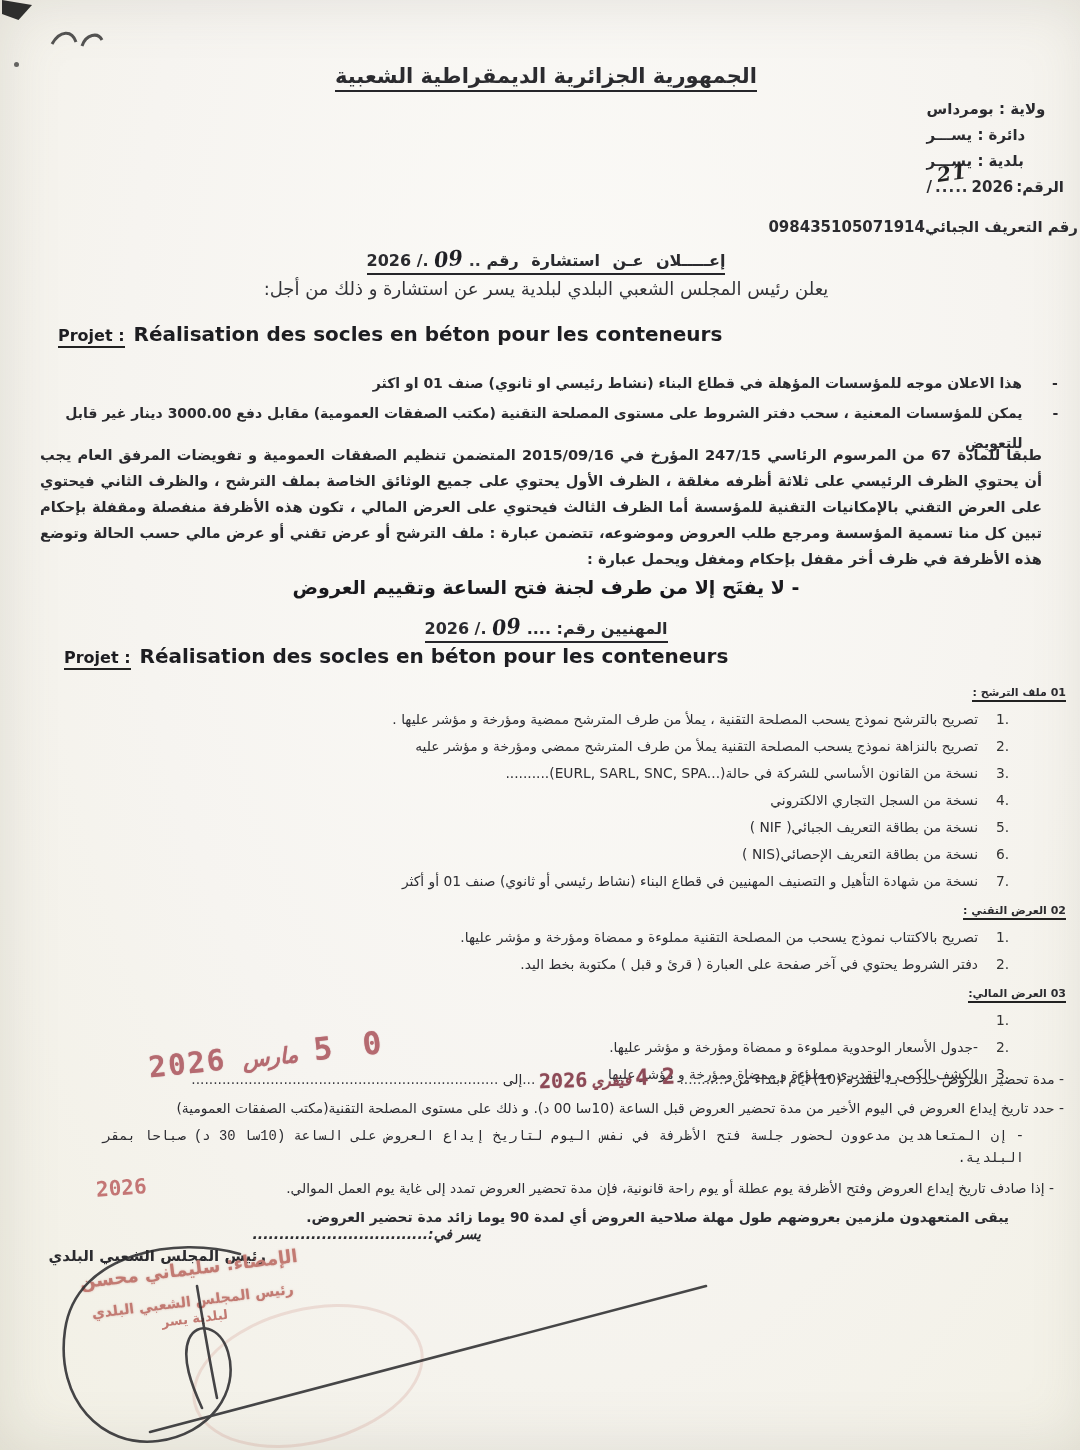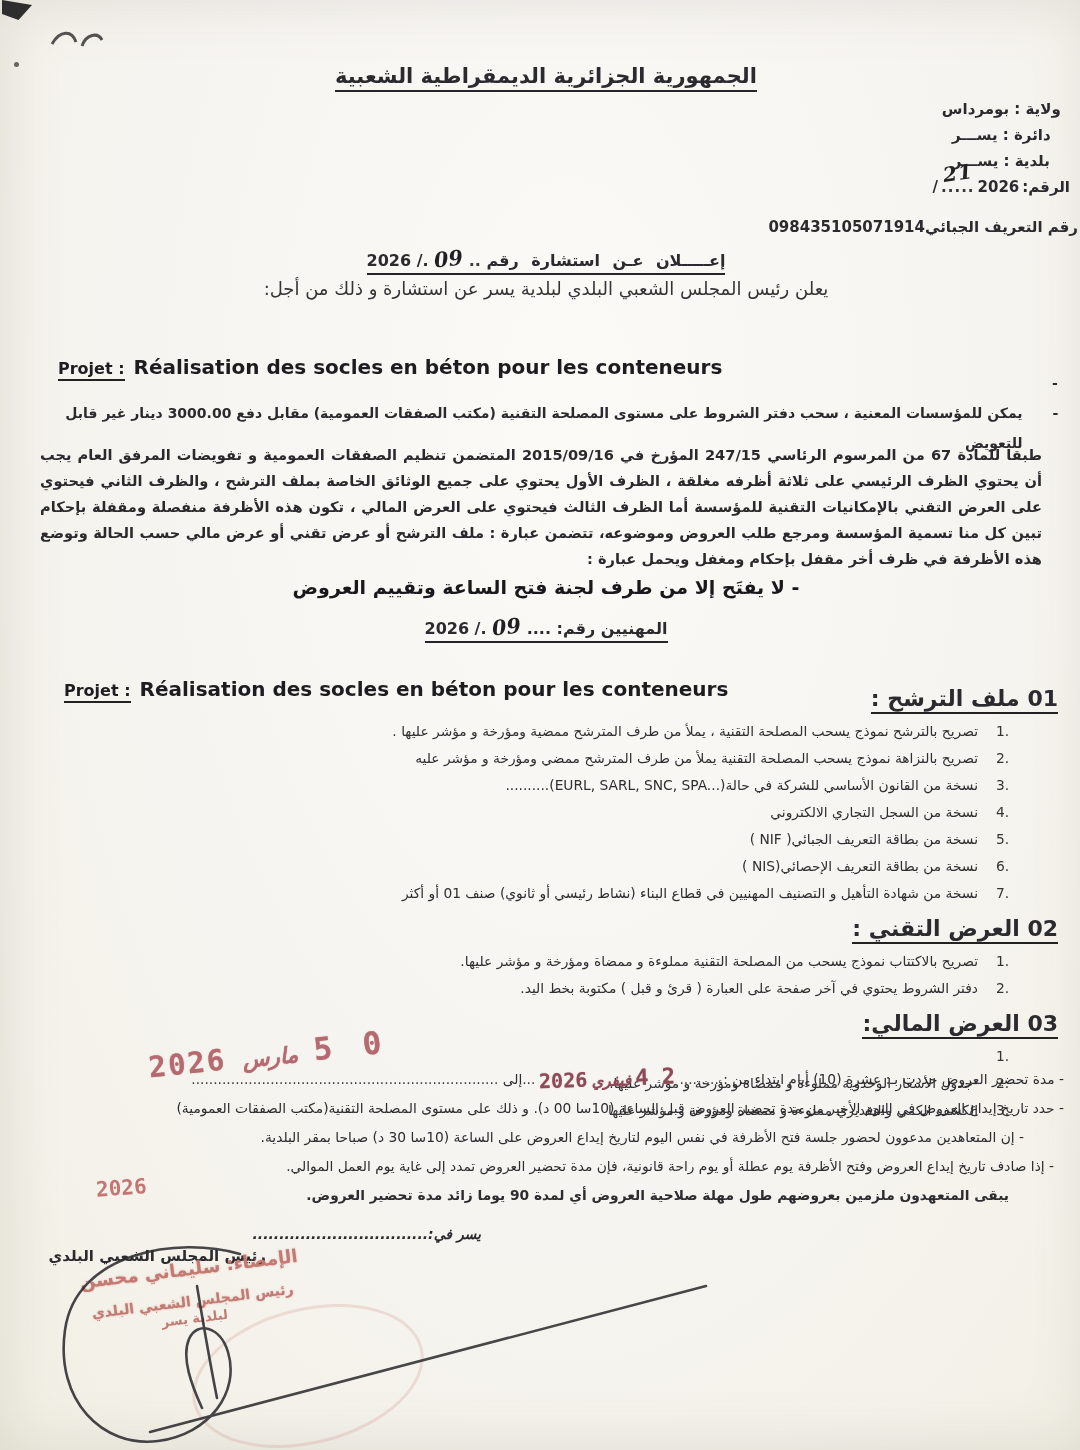--- a/index.html
+++ b/index.html
@@ -14,64 +14,64 @@
   .abs{position:absolute;}
   .rtl{direction:rtl;unicode-bidi:isolate;}
   .ltr{direction:ltr;unicode-bidi:isolate;}
   .b{font-weight:bold;}
   .center{left:0;right:0;text-align:center;}
   .ul{border-bottom:2px solid #26262a;padding-bottom:2px;}
   .fit{width:fit-content;margin:0 auto;}
 
   
   .republic{top:64px;font-size:21px;letter-spacing:.5px;}
-  .meta{top:96px;right:22px;text-align:center;font-size:15px;line-height:26px;}
+  .meta{top:96px;right:28px;text-align:left;font-size:15px;line-height:26px;}
   .ref-line{display:flex;direction:rtl;gap:3px;align-items:flex-end;justify-content:flex-start;}
   .ref-dots{position:relative;letter-spacing:1px;color:#35353a;}
   .ref-hw{position:absolute;top:-14px;right:2px;font-size:20px;font-family:"DejaVu Serif",serif;font-style:italic;transform:rotate(-8deg);color:#222;}
   .tax{top:218px;right:14px;font-size:15px;}
   .tax .v{letter-spacing:.5px;}
 
   
   .ann-title{top:246px;font-size:16px;}
   .ann-title .lbl{word-spacing:7px;}
   .hw{font-family:"DejaVu Serif",serif;font-style:italic;font-weight:bold;display:inline-block;transform:rotate(-6deg);font-size:1.3em;color:#1f1f24;}
   .ann-intro{top:278px;font-size:18px;color:#333338;}
 
   
-  .projet{left:58px;font-size:20px;color:#1d1d21;margin-top:33px;}
+  .projet{left:58px;font-size:20px;color:#1d1d21;}
   .projet .plabel{font-size:16px;border-bottom:2px solid #222;padding-bottom:1px;margin-right:2px;}
   .projet1{top:322px;}
   .projet2{top:644px;left:64px;}
 
   
   .notes{top:368px;right:30px;width:1012px;font-size:14px;line-height:30px;}
   .note{display:flex;direction:rtl;gap:26px;}
   .note .dash{width:14px;text-align:center;}
 
   
   .legal{top:442px;left:40px;width:1002px;font-size:14.6px;line-height:26px;text-align:justify;color:#2a2a2e;}
 
   
   .open-notice{top:576px;font-size:19px;color:#19191d;}
   .consult{top:614px;font-size:16px;}
 
   
   .sections{top:686px;right:26px;width:1026px;text-align:right;font-size:13.8px;}
-  .sec-h{font-size:22px;font-weight:bold;width:fit-content;margin-right:8px;margin-left:auto;border-bottom:2px solid #222;padding-bottom:1px;margin-bottom:7px;direction:rtl;}
+  .sec-h{font-size:11px;font-weight:bold;width:fit-content;margin-right:0;margin-left:auto;border-bottom:2px solid #222;padding-bottom:1px;margin-bottom:7px;direction:rtl;}
   .sec-h.h2x{margin-top:12px;}
   .list{padding-right:46px;}
   .li{display:flex;direction:rtl;gap:18px;line-height:21px;margin-bottom:6px;color:#2e2e33;}
   .li .n{direction:ltr;min-width:24px;text-align:left;color:#333;}
 
   
   .conds{top:1066px;left:30px;right:28px;font-size:13.8px;line-height:22px;text-align:right;color:#2c2c31;}
   .nowrap{white-space:nowrap;overflow:hidden;}
   .dots{letter-spacing:1px;color:#3a3a40;}
-  .mr40{margin-right:40px;}
+  .mr40{margin-right:40px;font-family:Liberation Mono, monospace;}
   .mr10{margin-right:10px;}
   .mr55{margin-right:55px;}
   .mb6{margin-bottom:7px;}
 
   
   .date-stamp{left:148px;top:1036px;transform:rotate(-6deg);color:#b56a70;z-index:5;text-shadow:0 0 1px rgba(181,106,112,.75);direction:rtl;display:flex;gap:16px;align-items:baseline;}
   .date-stamp .d{font-family:"DejaVu Sans Mono",monospace;font-size:31px;font-weight:bold;letter-spacing:6px;}
   .date-stamp .m{font-size:22px;font-style:italic;font-weight:bold;}
   .date-stamp .y{font-family:"DejaVu Sans Mono",monospace;font-size:29px;font-weight:bold;letter-spacing:2px;}
 
@@ -139,20 +139,21 @@
   <div class="abs center ann-intro rtl">يعلن رئيس المجلس الشعبي البلدي لبلدية يسر  عن استشارة و ذلك من أجل:</div>
 
   <div class="abs projet projet1 ltr b">
     <span class="plabel">Projet :</span>
     <span>Réalisation des socles en béton pour les conteneurs</span>
   </div>
 
   <div class="abs notes rtl b">
     <div class="note">
       <span class="dash">-</span>
+      <span>هذا الاعلان موجه للمؤسسات المؤهلة في قطاع البناء (نشاط رئيسي او ثانوي) صنف 01 او اكثر</span>
     </div>
     <div class="note">
       <span class="dash">-</span>
       <span>يمكن للمؤسسات المعنية ، سحب دفتر الشروط على مستوى المصلحة التقنية (مكتب الصفقات العمومية) مقابل دفع 3000.00 دينار غير قابل للتعويض</span>
     </div>
   </div>
 
   <div class="abs legal rtl b">طبقا للمادة 67 من المرسوم الرئاسي 247/15 المؤرخ في 2015/09/16 المتضمن تنظيم الصفقات العمومية و تفويضات المرفق العام يجب أن يحتوي الظرف الرئيسي على ثلاثة  أظرفه مغلقة ، الظرف الأول يحتوي على جميع الوثائق الخاصة بملف الترشح ، والظرف الثاني فيحتوي على العرض التقني بالإمكانيات التقنية للمؤسسة  أما الظرف الثالث فيحتوي على العرض المالي ، تكون هذه الأظرفة منفصلة ومقفلة بإحكام  تبين كل منا تسمية المؤسسة ومرجع طلب العروض وموضوعه، تتضمن عبارة : ملف الترشح أو عرض تقني أو عرض مالي حسب الحالة وتوضع هذه الأظرفة في ظرف أخر مقفل بإحكام ومغفل ويحمل عبارة :</div>
 
   <div class="abs center open-notice rtl b">- لا يفتَح إلا من طرف لجنة فتح الساعة وتقييم العروض</div>

